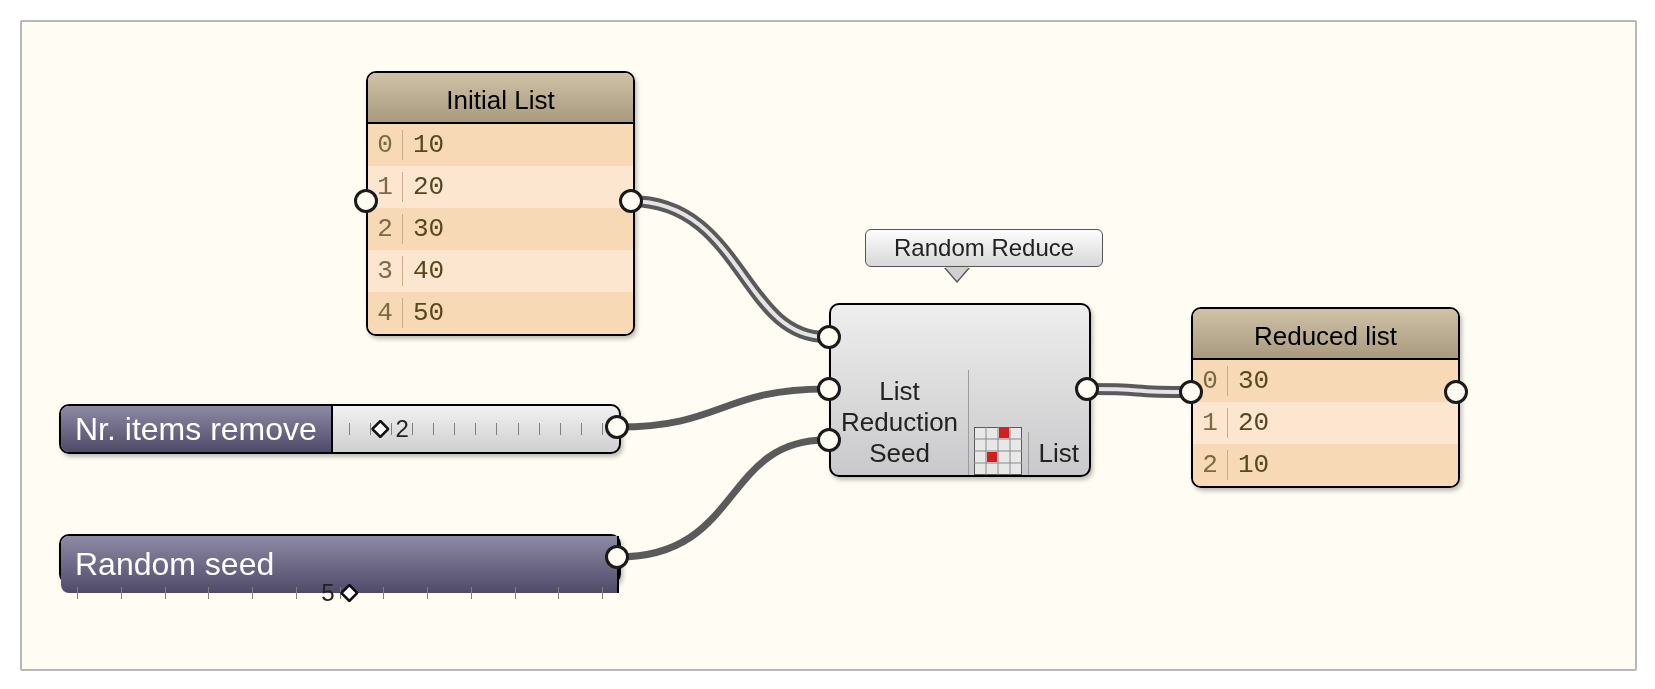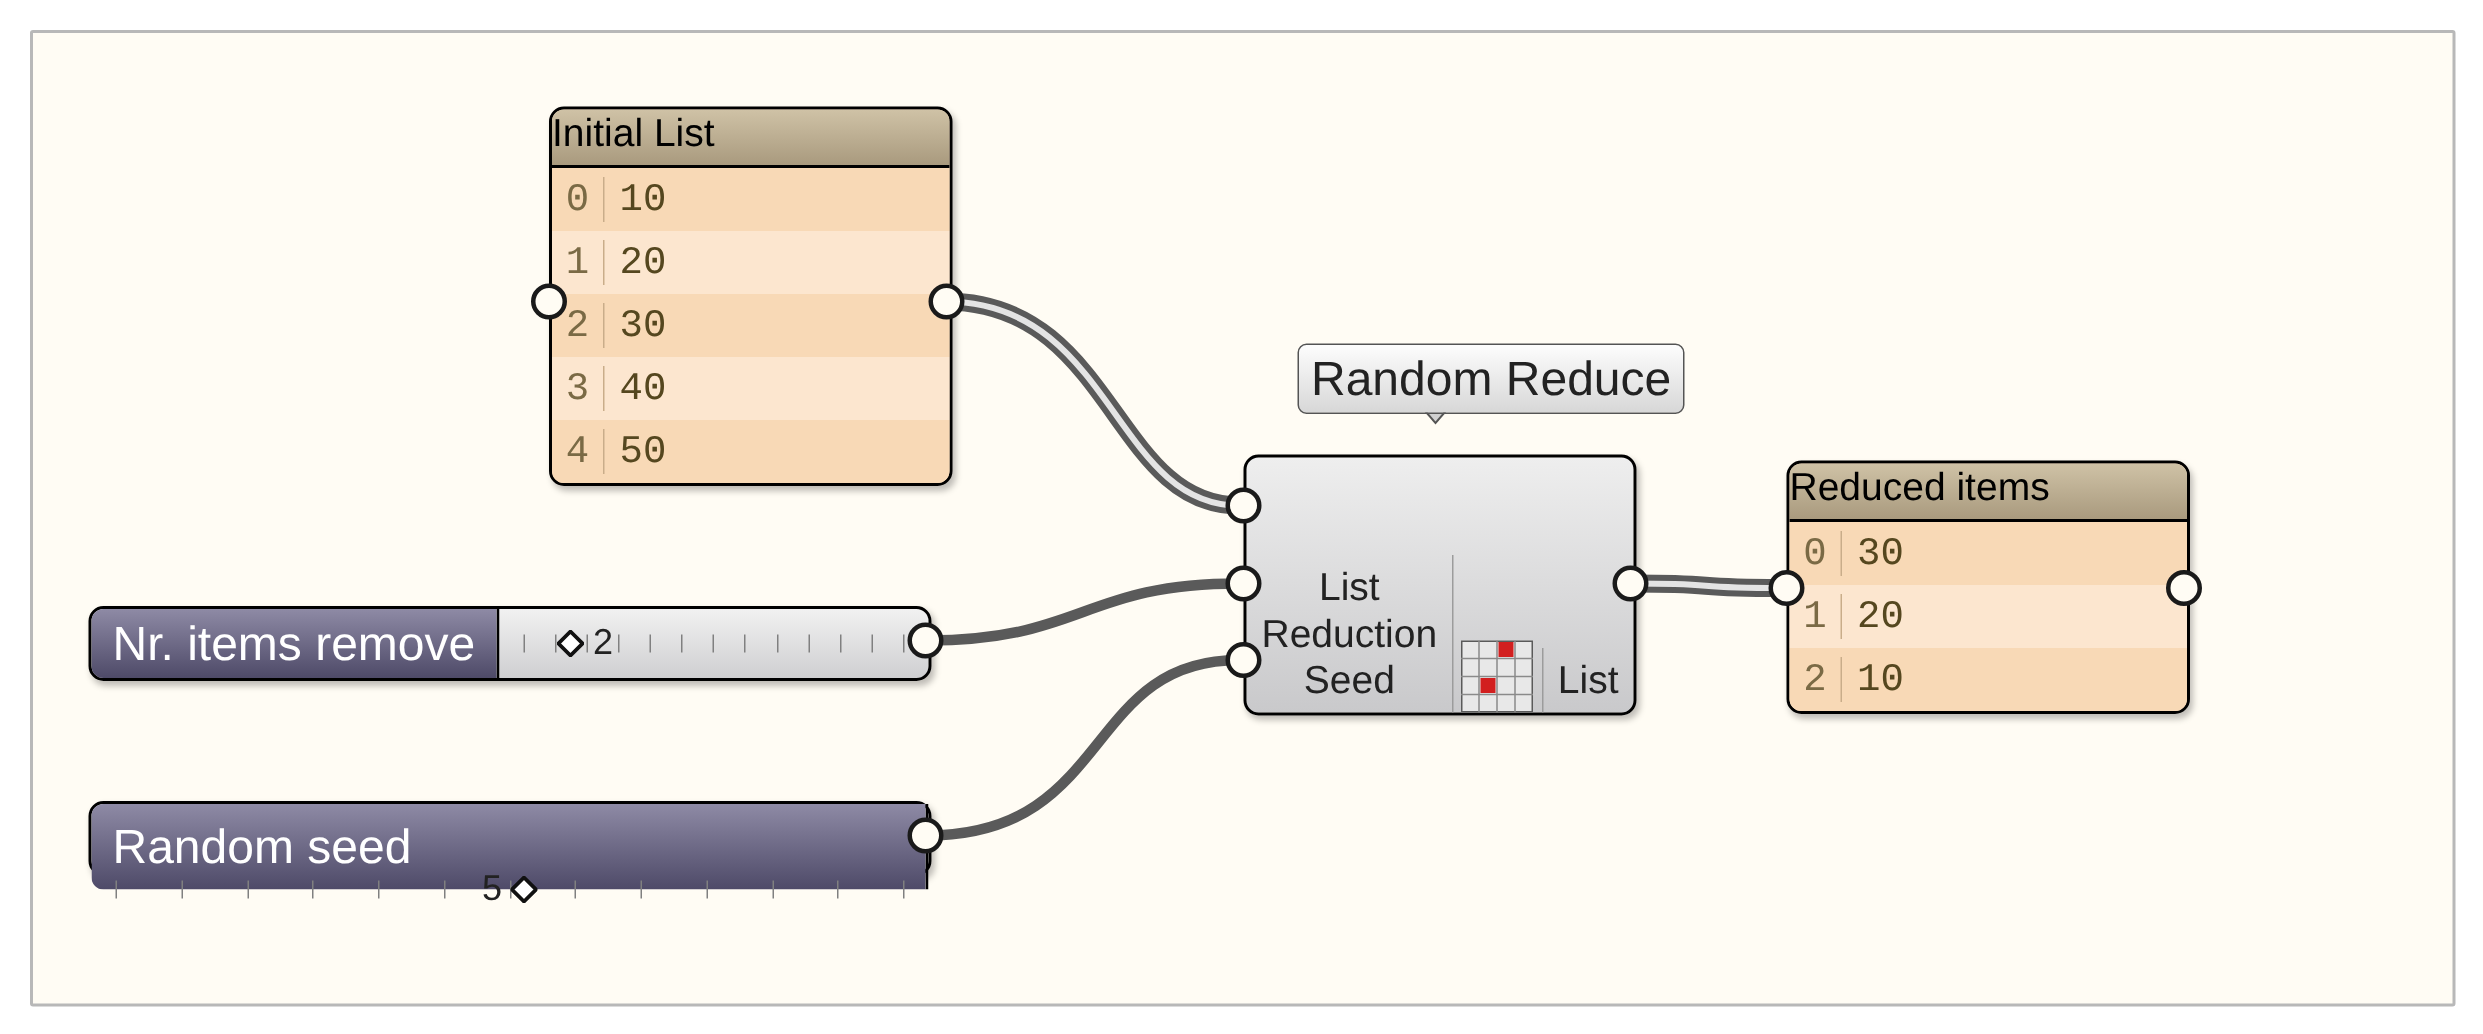--- a/index.html
+++ b/index.html
@@ -27,22 +27,22 @@
     box-shadow: 2px 3px 4px rgba(0,0,0,0.25);
   }
   
   .panel {
     background: #fbe3c6;
   }
   .panel-title {
     background: linear-gradient(to bottom, #cfc2a6, #a99a7e);
     color: #000;
     font-size: 26px;
-    text-align: left;
-    padding: 0 0 6px 0;
+    text-align: center;
+    padding: 12px 0 6px 0;
     border-top-left-radius: 8px;
     border-top-right-radius: 8px;
     border-bottom: 2px solid #000;
   }
   .panel-row {
     display: flex;
     align-items: center;
     font-family: Consolas, "Courier New", monospace;
     font-size: 26px;
     color: #55471f;
@@ -67,22 +67,22 @@
     font-weight: 600;
     color: #111;
   }
 
   
   .tooltip {
     position: absolute;
     background: linear-gradient(to bottom, #fdfdfd, #d7d7d7);
     border: 1px solid #545454;
     border-radius: 6px;
-    padding: 4px 8px;
-    font-size: 32px;
+    padding: 4px 28px;
+    font-size: 24px;
     color: #222;
     z-index: 5;
   }
   .tooltip-tail {
     position: absolute;
     width: 0; height: 0;
     border-left: 12px solid transparent;
     border-right: 12px solid transparent;
     border-top: 14px solid #d0d0d0;
     filter: drop-shadow(0 1px 0 #545454);
@@ -266,21 +266,21 @@
         <div>List</div>
       </div>
     </div>
   </div>
   <div class="port" style="left:807px; top:315px;"></div>
   <div class="port" style="left:807px; top:367px;"></div>
   <div class="port" style="left:807px; top:418px;"></div>
   <div class="port" style="left:1065px; top:367px;"></div>
 
   <div class="node panel" style="left:1169px; top:285px; width:265px;">
-    <div class="panel-title">Reduced items</div>
+    <div class="panel-title">Reduced list</div>
     <div>
       <div class="panel-row">
           <div class="panel-idx">0</div>
           <div class="panel-val">30</div>
         </div>
       <div class="panel-row">
           <div class="panel-idx">1</div>
           <div class="panel-val">20</div>
         </div>
       <div class="panel-row" style="border-bottom-left-radius:8px;border-bottom-right-radius:8px;">

